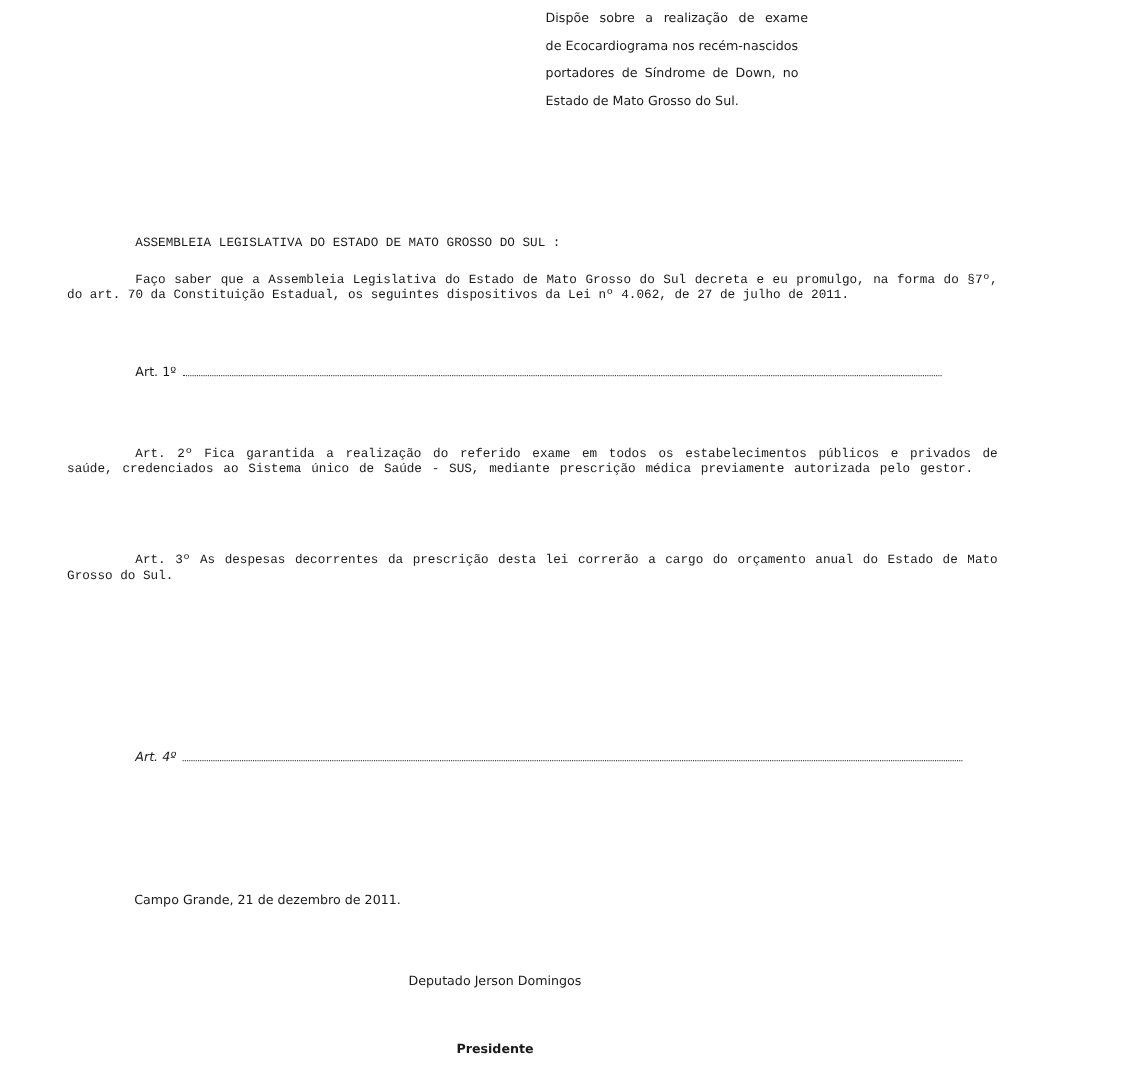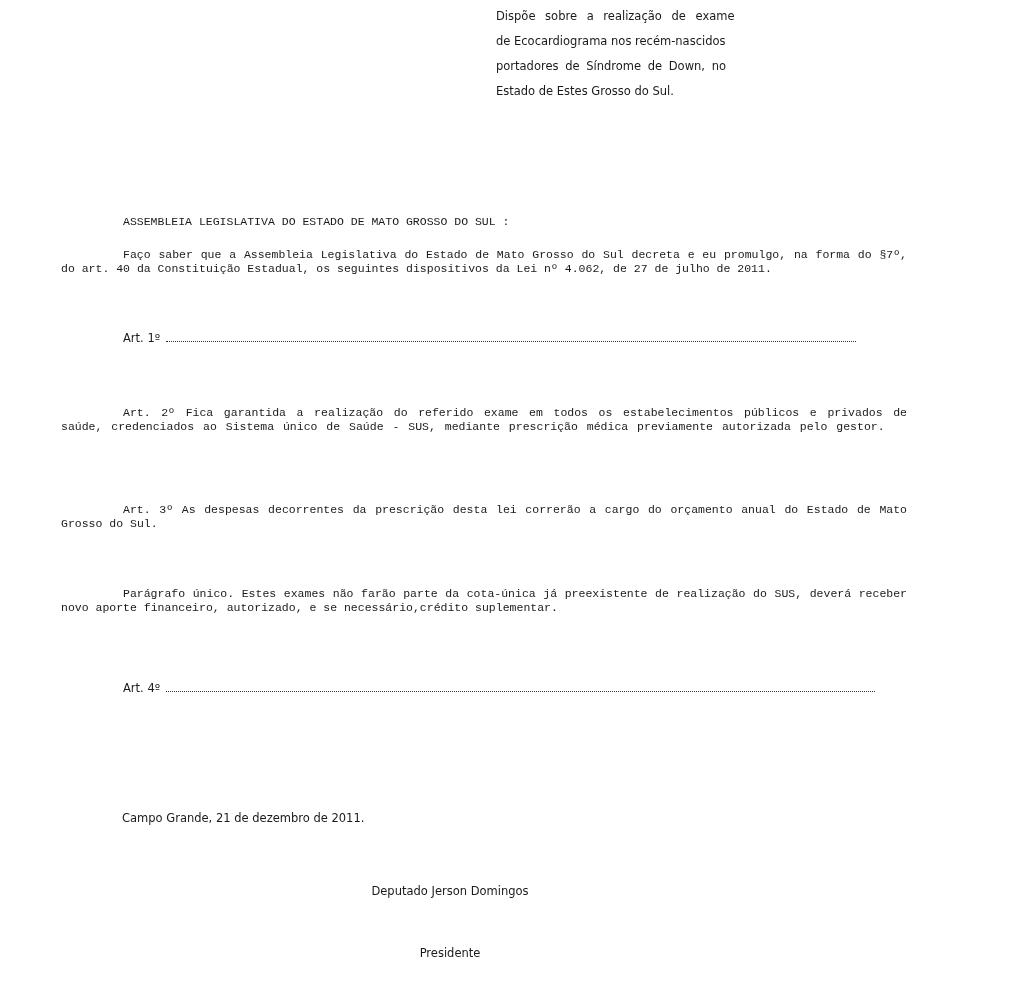--- a/index.html
+++ b/index.html
@@ -42,30 +42,30 @@
       text-align: justify;
     }
     .indent { text-indent: 62px; font-family: Liberation Mono, monospace; }
 
     .heading { top: 215px; }
     .preamble { top: 248px; }
     .art1 { top: 332px; }
     .art2 { top: 406px; word-spacing: 2px; }
     .art3 { top: 503px; }
     .paragrafo { top: 587px; }
-    .art4 { top: 682px; }
+    .art4 { top: 682px; font-style: italic; }
     .local-data { top: 780px; left: 122px; margin-top: 32px; }
     .signature {
       position: absolute;
       left: 300px;
       width: 300px;
       text-align: center;
     }
     .sig-name { top: 864px; margin-top: 20px; }
-    .sig-role { top: 946px; }
+    .sig-role { top: 946px; font-weight: bold; }
 
     .dotline {
       display: flex;
       align-items: flex-start;
       padding-left: 62px;
       width: 733px;
     }
     .dotline .fill {
       flex: 1;
       border-bottom: 1px dotted #333;
@@ -76,45 +76,44 @@
   </style>
 </head>
 <body>
 
 <div class="page">
 
   <div class="ementa">
     <div class="j1">Dispõe sobre a realização de exame</div>
     <div>de Ecocardiograma nos recém-nascidos</div>
     <div class="j3">portadores de Síndrome de Down, no</div>
-    <div>Estado de Estes Grosso do Sul.</div>
+    <div>Estado de Mato Grosso do Sul.</div>
   </div>
 
   <div class="block heading indent">ASSEMBLEIA LEGISLATIVA DO ESTADO DE MATO GROSSO DO SUL :</div>
 
-  <div class="block preamble indent">Faço saber que a Assembleia Legislativa do Estado de Mato Grosso do Sul decreta e eu promulgo, na forma do §7º, do art. 40 da Constituição Estadual, os seguintes dispositivos da Lei nº 4.062, de 27 de julho de 2011.</div>
+  <div class="block preamble indent">Faço saber que a Assembleia Legislativa do Estado de Mato Grosso do Sul decreta e eu promulgo, na forma do §7º, do art. 70 da Constituição Estadual, os seguintes dispositivos da Lei nº 4.062, de 27 de julho de 2011.</div>
 
   <div class="block art1">
     <div class="dotline">
       <span>Art. 1º</span>
       <span class="fill"></span>
     </div>
   </div>
 
   <div class="block art2 indent">
     <span>Art. 2º</span>
     <span>Fica garantida a realização do referido exame em todos os estabelecimentos públicos e privados de saúde, credenciados ao Sistema único de Saúde - SUS, mediante prescrição médica previamente autorizada pelo gestor.</span>
   </div>
 
   <div class="block art3 indent">
     <span>Art. 3º</span>
     <span>As despesas decorrentes da prescrição desta lei correrão a cargo do orçamento anual do Estado de Mato Grosso do Sul.</span>
   </div>
 
-  <div class="block paragrafo indent">Parágrafo único. Estes exames não farão parte da cota-única já preexistente de realização do SUS, deverá receber novo aporte financeiro, autorizado, e se necessário,crédito suplementar.</div>
 
   <div class="block art4">
     <div class="dotline">
       <span>Art. 4º</span>
       <span class="fill"></span>
     </div>
   </div>
 
   <div class="block local-data">Campo Grande, 21 de dezembro de 2011.</div>
 

